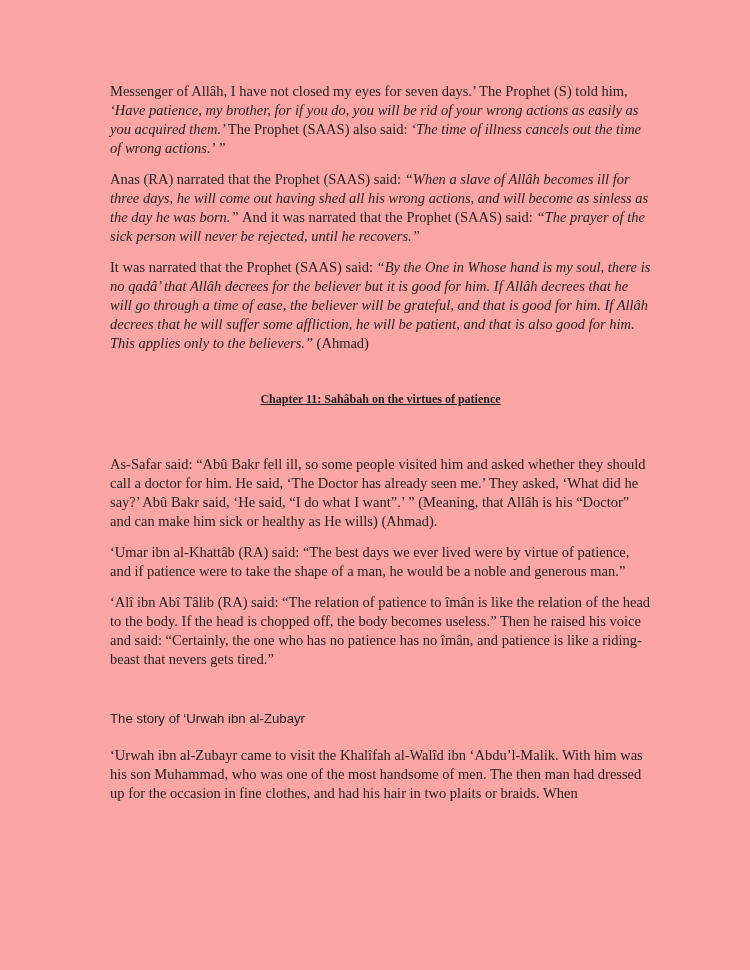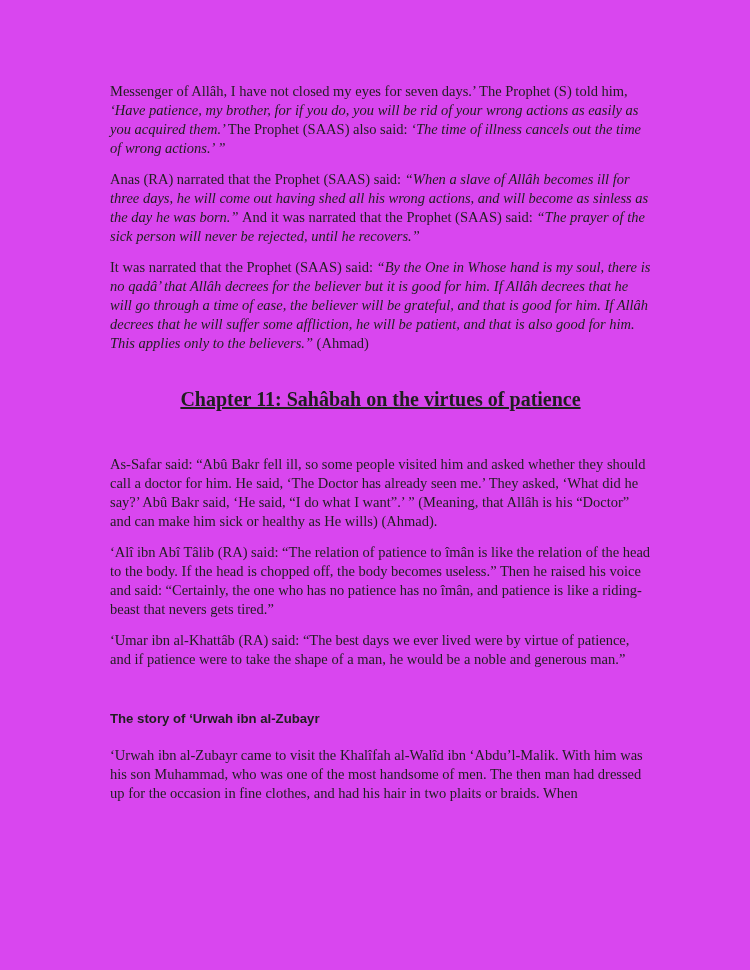--- a/index.html
+++ b/index.html
@@ -4,21 +4,21 @@
 <style>
   html, body {
     margin: 0;
     padding: 0;
     background: #ffffff;
   }
   .page {
     position: relative;
     width: 750px;
     height: 970px;
-    background: #d946ef;
+    background: #fca5a5;
     overflow: hidden;
     font-family: "Liberation Serif", serif;
     color: #1f1f1f;
   }
   .content {
     position: absolute;
     left: 110px;
     top: 82px;
     width: 541px;
     font-size: 14.5px;
@@ -28,55 +28,55 @@
   p.body-para {
     margin: 0 0 12px 0;
     padding: 0;
   }
   .italic {
     font-style: italic;
   }
   h2.chapter-heading {
     margin: 37px 0 46px 0;
     padding: 0;
-    font-size: 20px;
+    font-size: 12px;
     line-height: 19px;
     font-weight: bold;
     text-decoration: underline;
     text-align: center;
   }
   h3.section-subheading {
     margin: 40px 0 18px 0;
     padding: 0;
     font-family: "Liberation Sans", sans-serif;
     font-size: 13.2px;
     line-height: 19px;
-    font-weight: bold;
+    font-weight: normal;
     text-align: left;
   }
 </style>
 </head>
 <body>
 
 <div class="page">
   <div class="content">
 
     <p class="body-para"><span>Messenger of Allâh, I have not closed my eyes for seven days.’ The Prophet (S) told him, </span><span class="italic">‘Have patience, my brother, for if you do, you will be rid of your wrong actions as easily as you acquired them.’ </span><span>The Prophet (SAAS) also said: </span><span class="italic">‘The time of illness cancels out the time of wrong actions.’ ”</span></p>
 
     <p class="body-para"><span>Anas (RA) narrated that the Prophet (SAAS) said: </span><span class="italic">“When a slave of Allâh becomes ill for three days, he will come out having shed all his wrong actions, and will become as sinless as the day he was born.” </span><span>And it was narrated that the Prophet (SAAS) said: </span><span class="italic">“The prayer of the sick person will never be rejected, until he recovers.”</span></p>
 
     <p class="body-para"><span>It was narrated that the Prophet (SAAS) said: </span><span class="italic">“By the One in Whose hand is my soul, there is no qadâ’ that Allâh decrees for the believer but it is good for him. If Allâh decrees that he will go through a time of ease, the believer will be grateful, and that is good for him. If Allâh decrees that he will suffer some affliction, he will be patient, and that is also good for him. This applies only to the believers.” </span><span>(Ahmad)</span></p>
 
     <h2 class="chapter-heading">Chapter 11: Sahâbah on the virtues of patience</h2>
 
     <p class="body-para"><span>As-Safar said: “Abû Bakr fell ill, so some people visited him and asked whether they should call a doctor for him. He said, ‘The Doctor has already seen me.’  They asked, ‘What did he say?’ Abû Bakr said, ‘He said, “I do what I  want”.’ ” (Meaning, that Allâh is his “Doctor” and can make him sick or healthy as He wills) (Ahmad).</span></p>
 
+    <p class="body-para"><span>‘Umar ibn al-Khattâb (RA) said: “The best days we ever lived were by virtue of patience, and if patience were to take the shape of a man, he would be a noble and generous man.”</span></p>
+
     <p class="body-para"><span>‘Alî ibn Abî Tâlib (RA) said: “The relation of patience to îmân is like the relation of the head to the body. If the head is chopped off, the body becomes useless.” Then he raised his voice and said: “Certainly, the one who has no patience has no îmân, and patience is like a riding-beast that nevers gets tired.”</span></p>
-
-    <p class="body-para"><span>‘Umar ibn al-Khattâb (RA) said: “The best days we ever lived were by virtue of patience, and if patience were to take the shape of a man, he would be a noble and generous man.”</span></p>
 
 
     <h3 class="section-subheading">The story of ‘Urwah ibn al-Zubayr</h3>
 
     <p class="body-para"><span>‘Urwah ibn al-Zubayr came to visit the Khalîfah al-Walîd ibn ‘Abdu’l-Malik. With him was his son Muhammad, who was one of the most handsome of men. The then man had dressed up for the occasion in fine clothes, and had his hair in two plaits or braids. When</span></p>
 
   </div>
 </div>
 
 </body></html>

